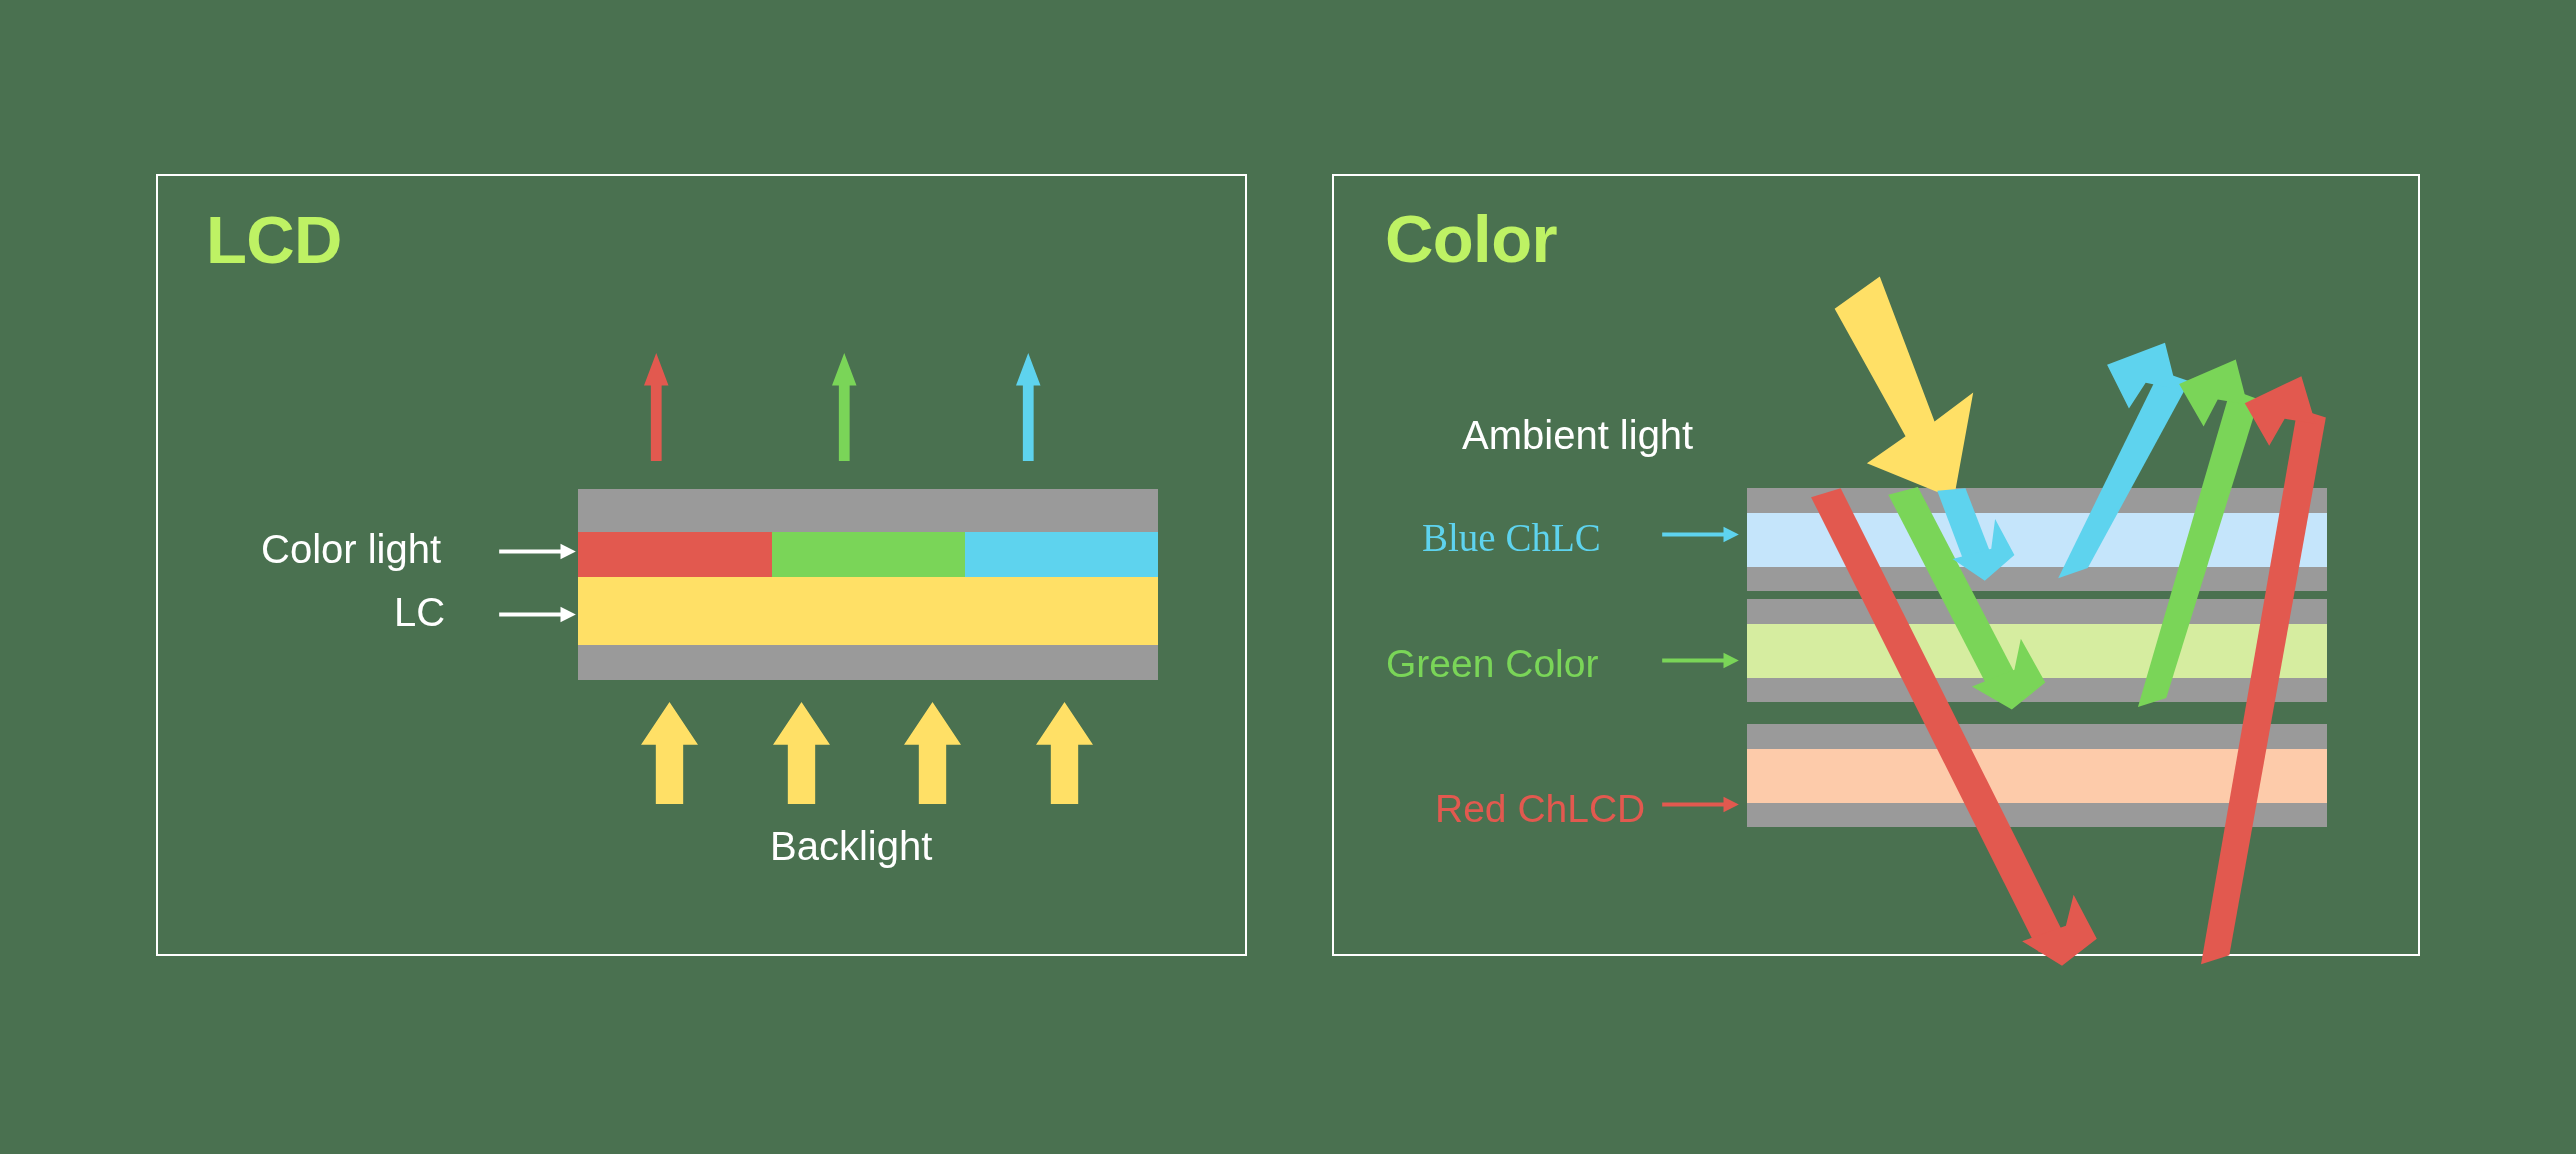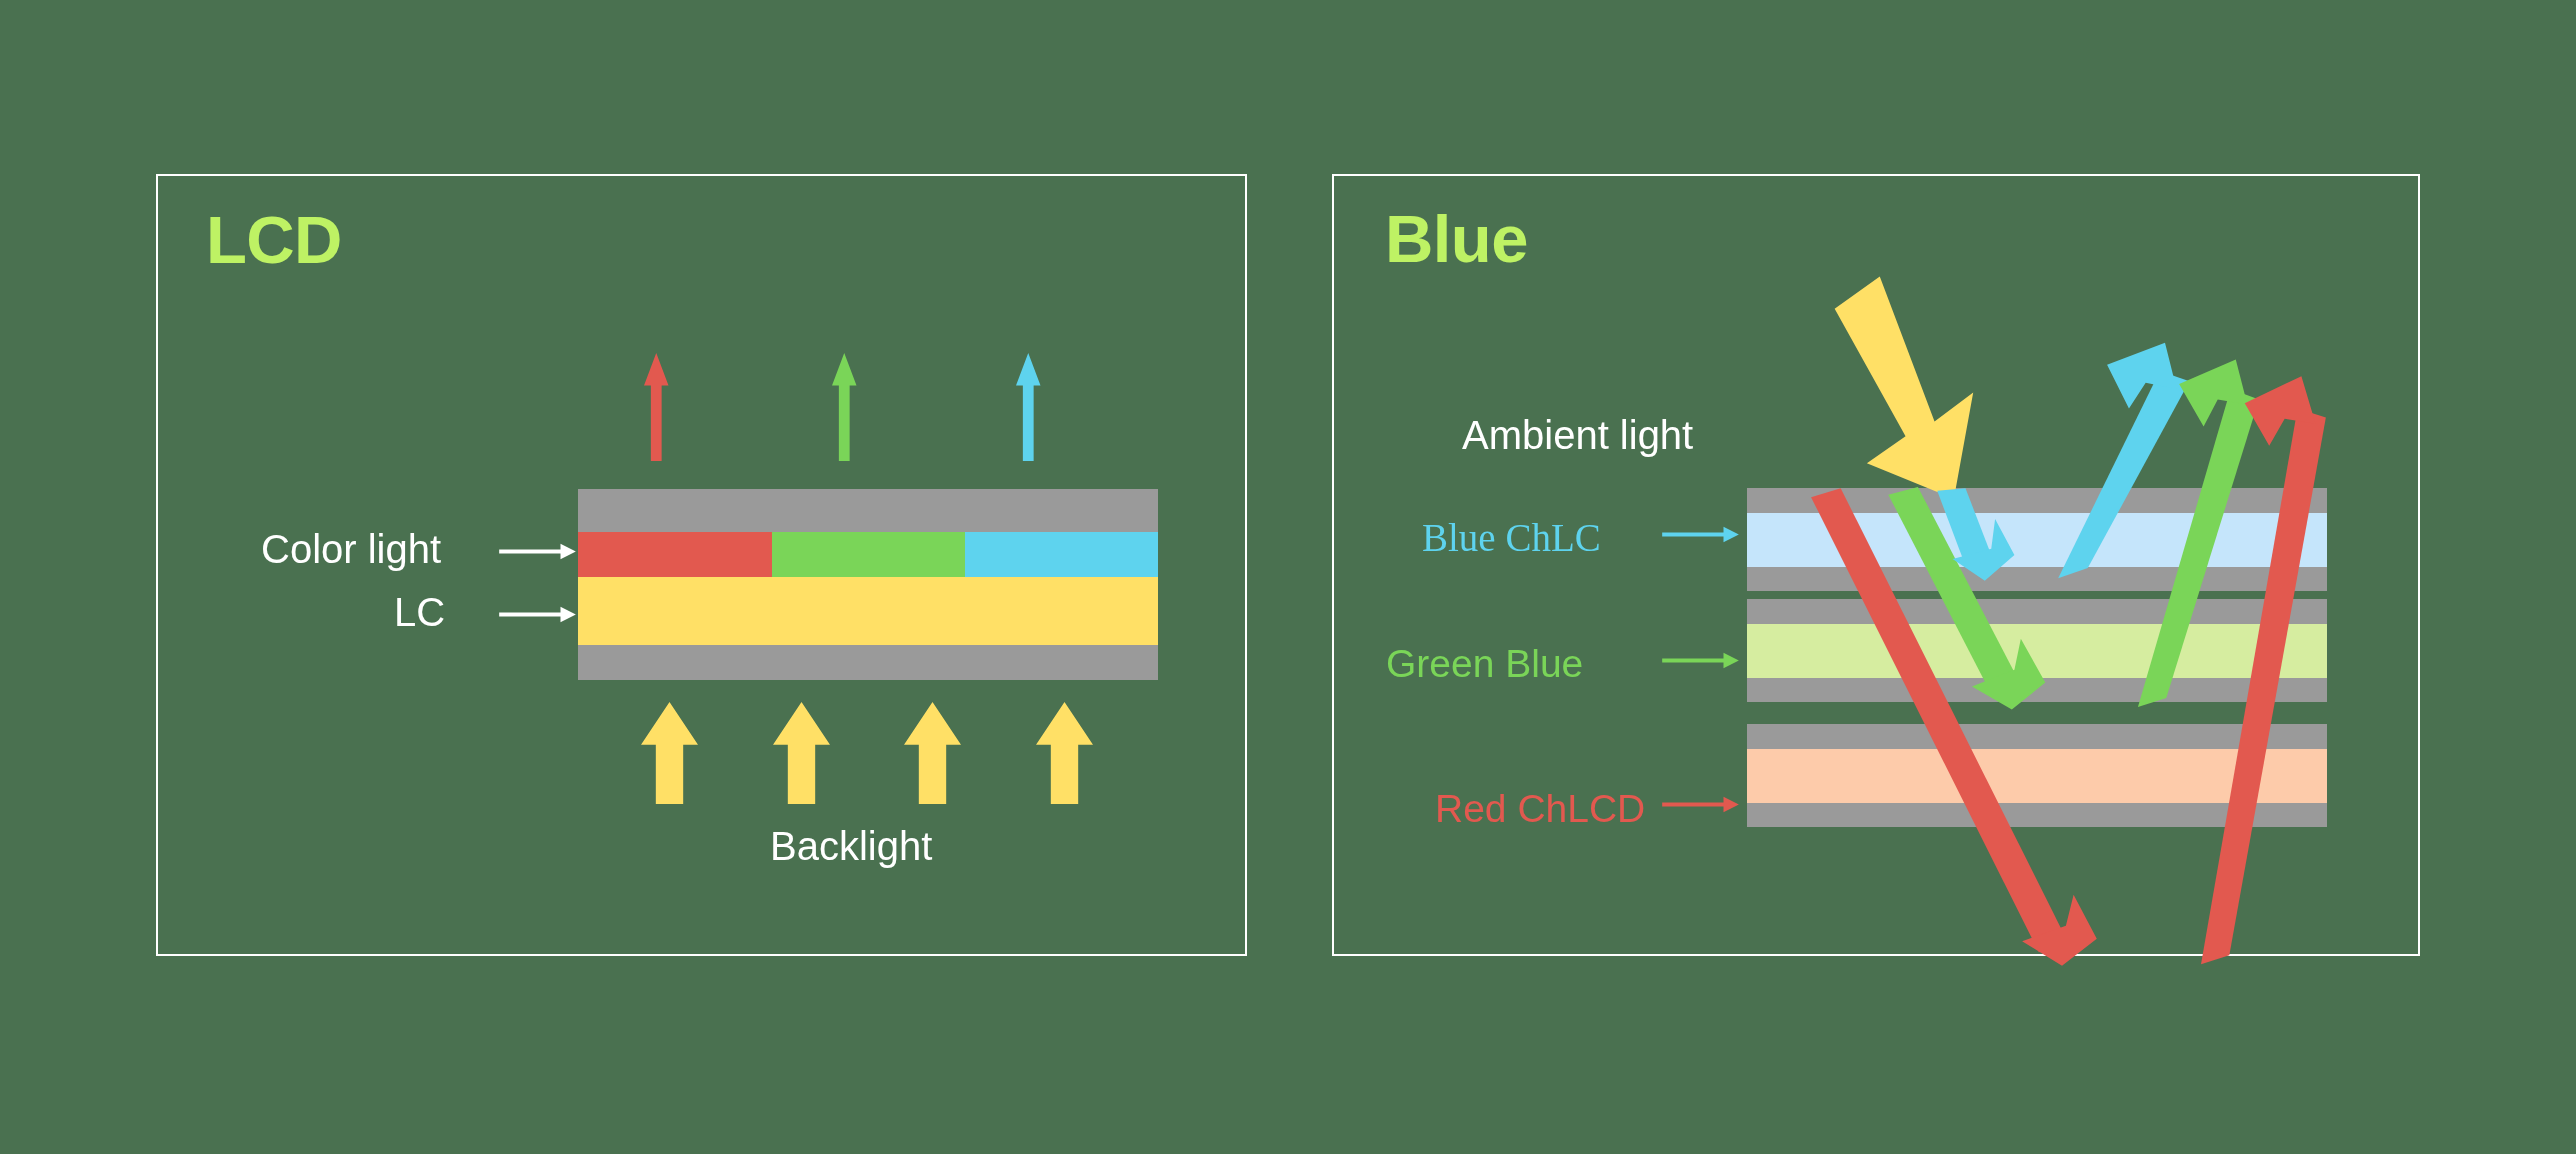--- a/index.html
+++ b/index.html
@@ -96,21 +96,21 @@
   <div class="uparrow fatup" style="left:904px;top:702px;width:57px;height:102px;">
       <i style="background:#ffe066;"></i>
     </div>
   <div class="uparrow fatup" style="left:1036px;top:702px;width:57px;height:102px;">
       <i style="background:#ffe066;"></i>
     </div>
 
   <div class="lbl" style="left:770px;top:826px;">Backlight</div>
 
   <div class="panel" id="chlcd-panel"></div>
-  <div class="panel-title" id="chlcd-title">Blue</div>
+  <div class="panel-title" id="chlcd-title">Color</div>
 
   <div id="chlcd-stack">
     <div class="cell" id="cell-blue">
       <div class="g"></div>
       <div class="core" style="background:#c5e5fb;"></div>
       <div class="g"></div>
     </div>
     <div class="cell" id="cell-green">
       <div class="g"></div>
       <div class="core" style="background:#d6eda0;"></div>
@@ -122,21 +122,21 @@
       <div class="g"></div>
     </div>
   </div>
 
   <div class="lbl-c" style="left:1422px;top:518px;color:#5ed3ee;font-family:Liberation Serif, serif;">Blue ChLC</div>
   <svg style="position:absolute;left:1662px;top:523px;" width="77" height="23" viewBox="0 0 120 36">
     <line x1="0" y1="18" x2="104" y2="18" stroke="#5ed3ee" stroke-width="6"></line>
     <polygon points="120,18 96,6 96,30" fill="#5ed3ee"></polygon>
   </svg>
 
-  <div class="lbl-c" style="left:1386px;top:644px;color:#7ad558;">Green Blue</div>
+  <div class="lbl-c" style="left:1386px;top:644px;color:#7ad558;">Green Color</div>
   <svg style="position:absolute;left:1662px;top:649px;" width="77" height="23" viewBox="0 0 120 36">
     <line x1="0" y1="18" x2="104" y2="18" stroke="#7ad558" stroke-width="6"></line>
     <polygon points="120,18 96,6 96,30" fill="#7ad558"></polygon>
   </svg>
 
   <div class="lbl-c" style="left:1435px;top:789px;color:#e2594f;">Red ChLCD</div>
   <svg style="position:absolute;left:1662px;top:793px;" width="77" height="23" viewBox="0 0 120 36">
     <line x1="0" y1="18" x2="104" y2="18" stroke="#e2594f" stroke-width="6"></line>
     <polygon points="120,18 96,6 96,30" fill="#e2594f"></polygon>
   </svg>

